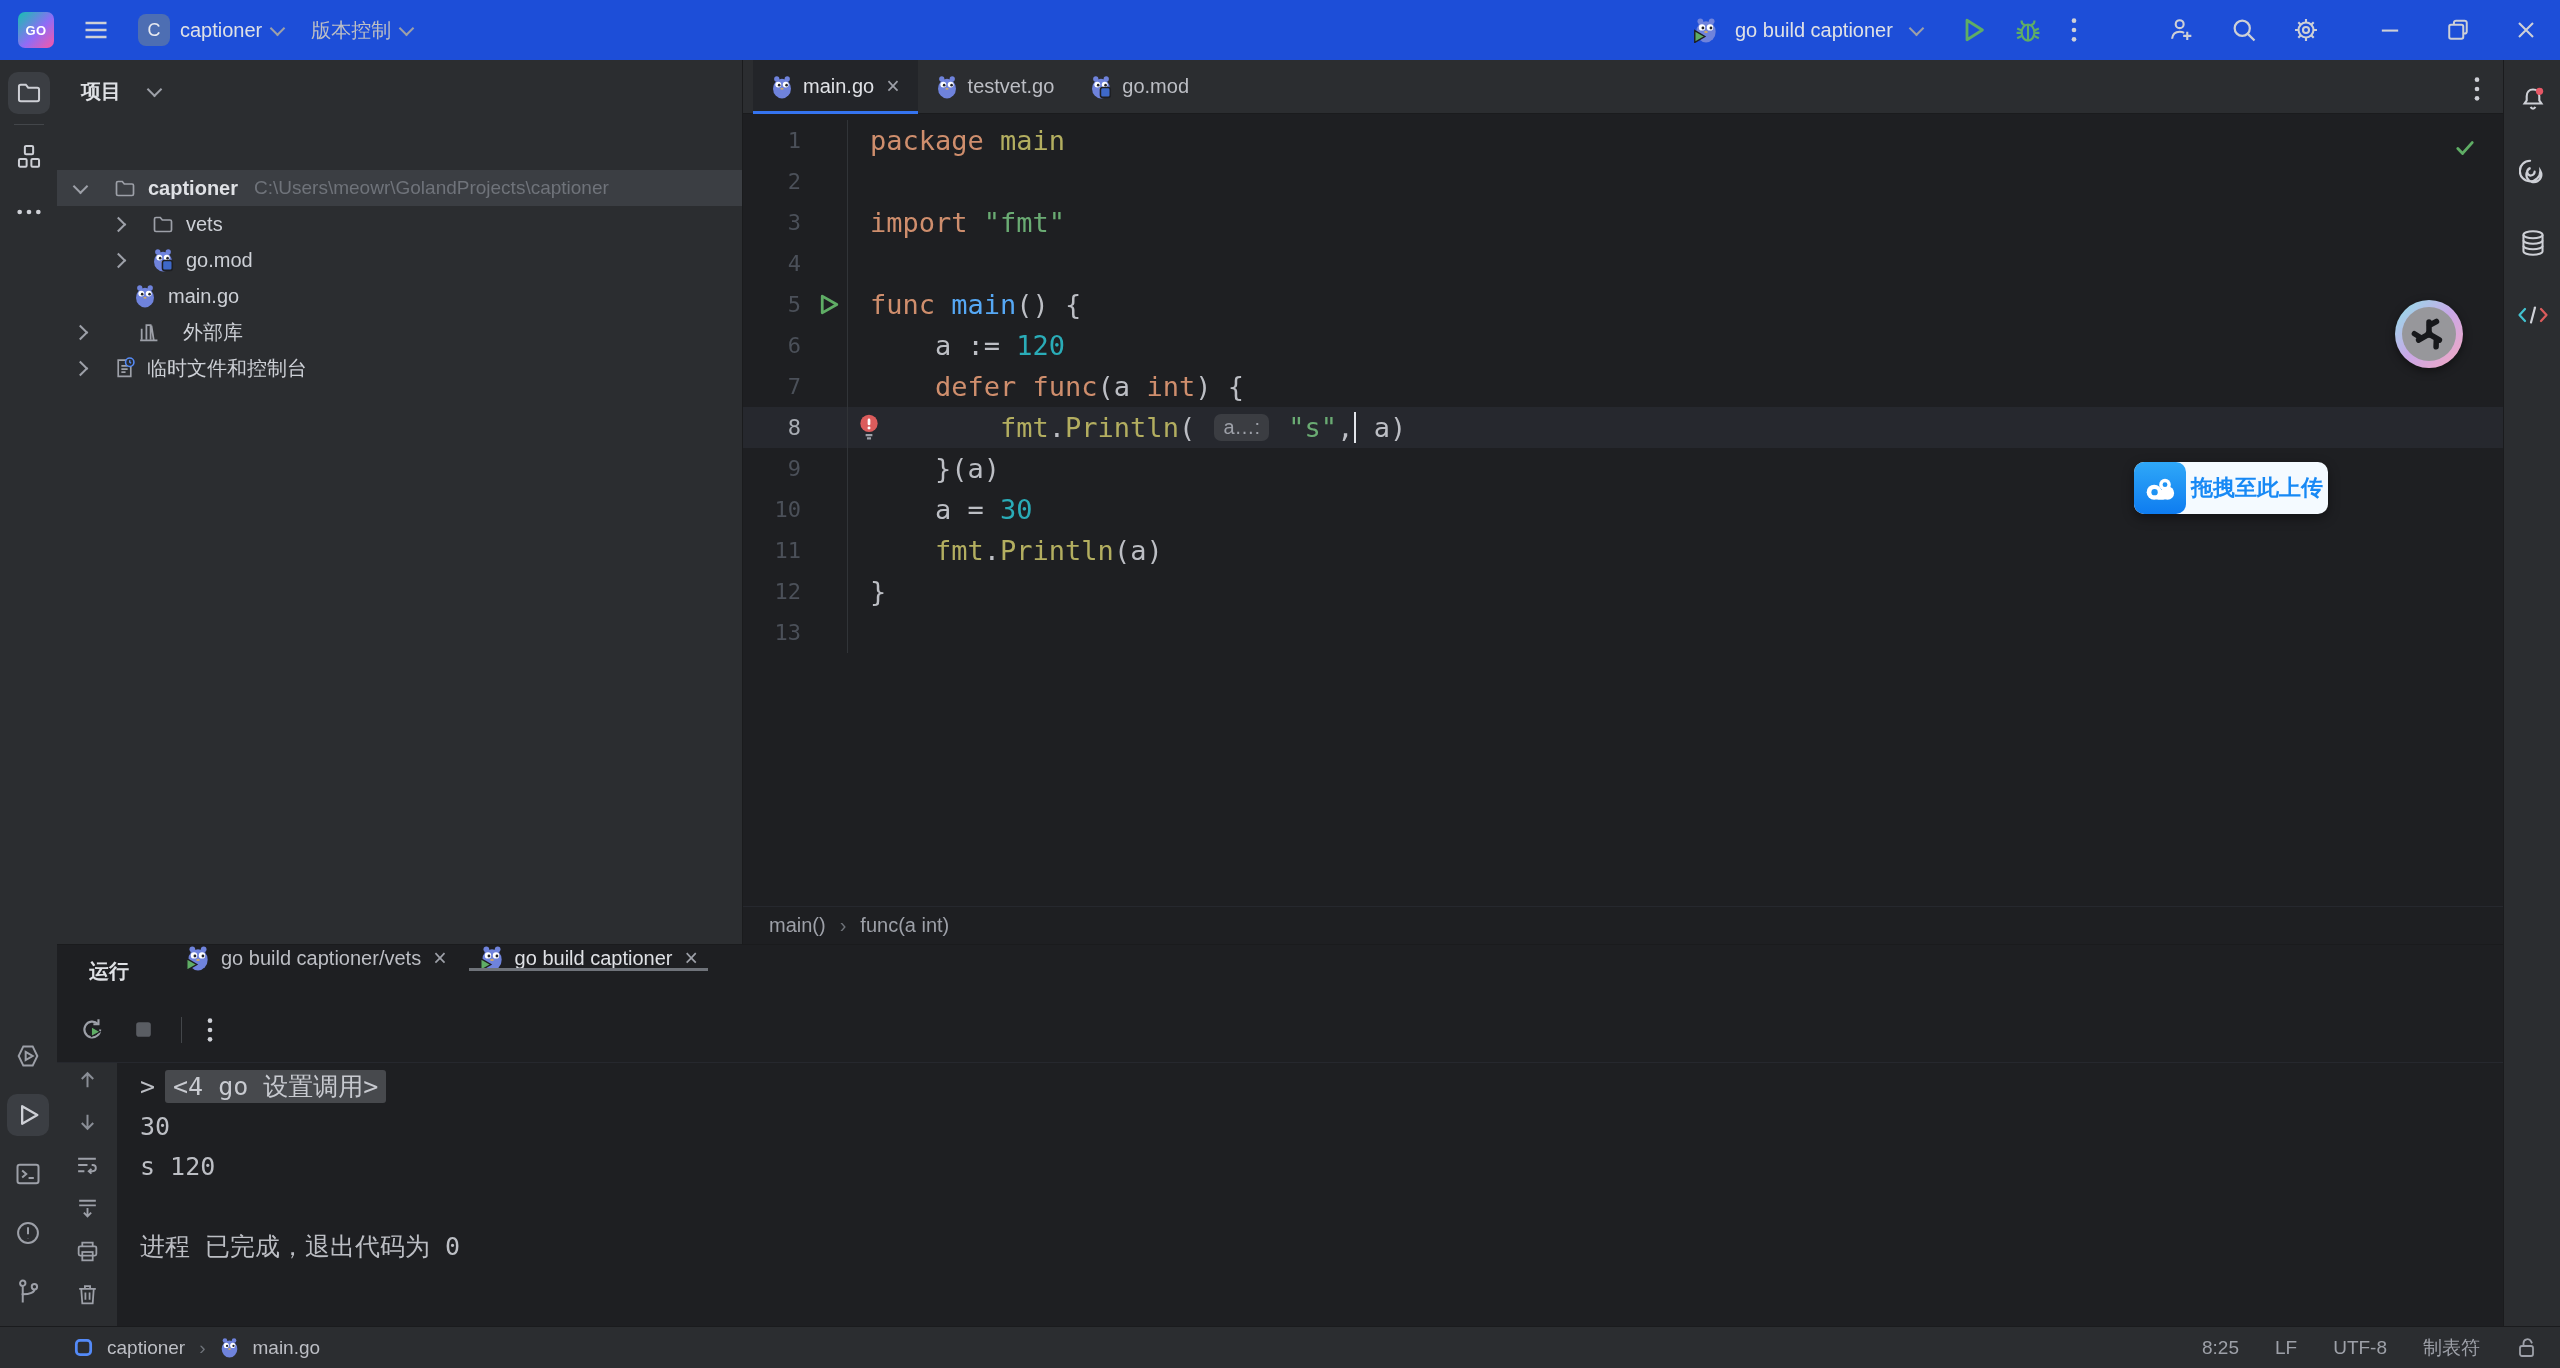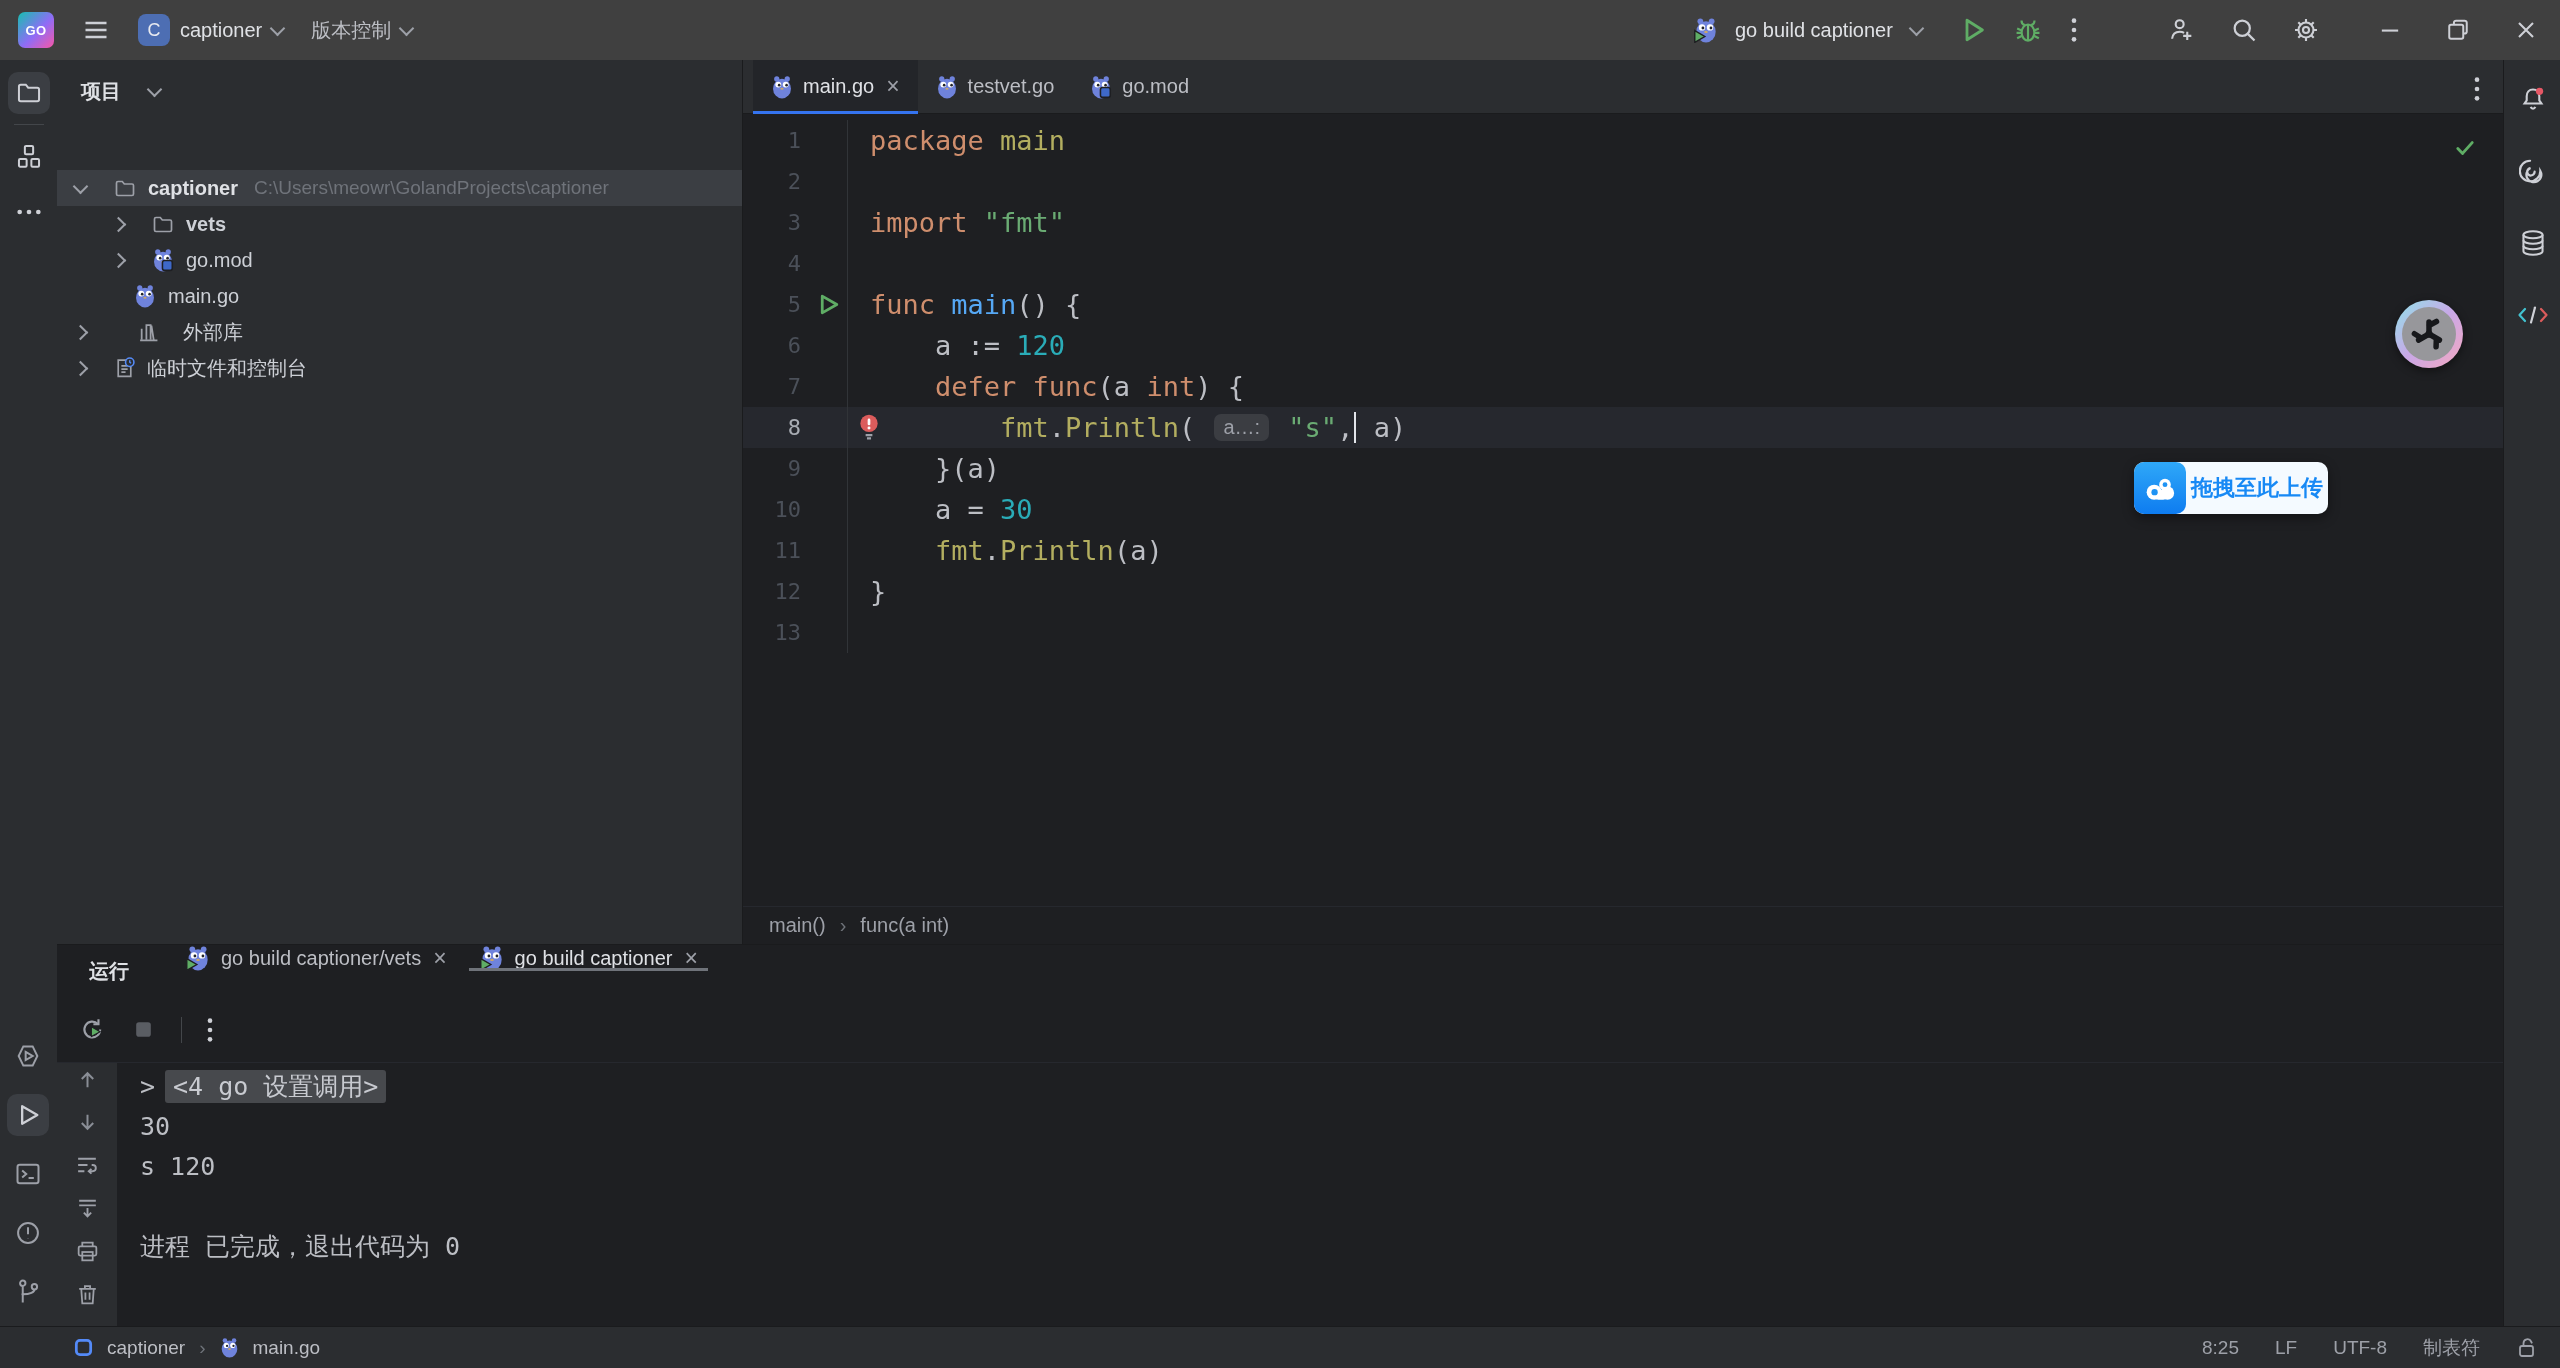--- a/index.html
+++ b/index.html
@@ -2,21 +2,21 @@
 <html><head>
 <meta charset="utf-8">
 <style>
   html,body{margin:0;padding:0;background:#1E1F22;width:2560px;height:1368px;overflow:hidden;
     font-family:"Liberation Sans","DejaVu Sans",sans-serif;color:#BCBEC4;}
   #app{position:relative;width:2560px;height:1368px;background:#1E1F22;}
   svg{display:block;}
   .ico{display:inline-flex;align-items:center;justify-content:center;}
 
   
-  .titlebar{position:absolute;left:0;top:0;width:2560px;height:60px;background:#404040;border-bottom:1px solid #1A1B1D;}
+  .titlebar{position:absolute;left:0;top:0;width:2560px;height:60px;background:#1d4ed8;border-bottom:1px solid #1A1B1D;}
   .tb-left{position:absolute;left:18px;top:0;height:60px;display:flex;align-items:center;gap:28px;}
   .logo{width:36px;height:36px;border-radius:7px;background:linear-gradient(135deg,#15C0B0 0%,#8F6CF6 55%,#F857A6 100%);
     display:flex;align-items:center;justify-content:center;color:#fff;font-weight:bold;font-size:13px;letter-spacing:.5px;}
   .proj-chip{width:32px;height:32px;border-radius:8px;background:#4D6EB3;color:#E8EAF0;font-size:18px;
     display:flex;align-items:center;justify-content:center;}
   .tb-widget{display:flex;align-items:center;gap:10px;font-size:20px;color:#DFE1E5;}
   .tb-widget.dim{color:#BCBEC4;}
   .chev{width:9px;height:9px;border-right:2px solid #9DA0A8;border-bottom:2px solid #9DA0A8;display:inline-block;}
   .chev.down{transform:rotate(45deg);margin-top:-4px;}
   .chev.right{transform:rotate(-45deg);}
@@ -372,21 +372,21 @@
           <span class="chev down"></span>
           <span style="width: 14px; flex: 0 0 14px;"></span>
           <span class="ico ticon">
             <svg width="22" height="21" viewBox="0 0 22 20">
               <path d="M2.5 4.5A1.5 1.5 0 0 1 4 3h4.3l2 2.5H18A1.5 1.5 0 0 1 19.5 7v8.5A1.5 1.5 0 0 1 18 17H4a1.5 1.5 0 0 1-1.5-1.5z" fill="none" stroke="#9DA0A8" stroke-width="1.7"></path>
             </svg>
           </span>
           <span class="tree-label bold">captioner</span>
           <span class="tree-path">C:\Users\meowr\GolandProjects\captioner</span>
         </div>
-        <div class="tree-row" style="padding-left: 56px; font-weight: bold;">
+        <div class="tree-row" style="padding-left: 56px;">
           <span class="chev right"></span>
           <span style="width: 14px; flex: 0 0 14px;"></span>
           <span class="ico ticon">
             <svg width="22" height="21" viewBox="0 0 22 20">
               <path d="M2.5 4.5A1.5 1.5 0 0 1 4 3h4.3l2 2.5H18A1.5 1.5 0 0 1 19.5 7v8.5A1.5 1.5 0 0 1 18 17H4a1.5 1.5 0 0 1-1.5-1.5z" fill="none" stroke="#9DA0A8" stroke-width="1.7"></path>
             </svg>
           </span>
           <span class="tree-label">vets</span>
         </div>
         <div class="tree-row" style="padding-left: 56px;">

